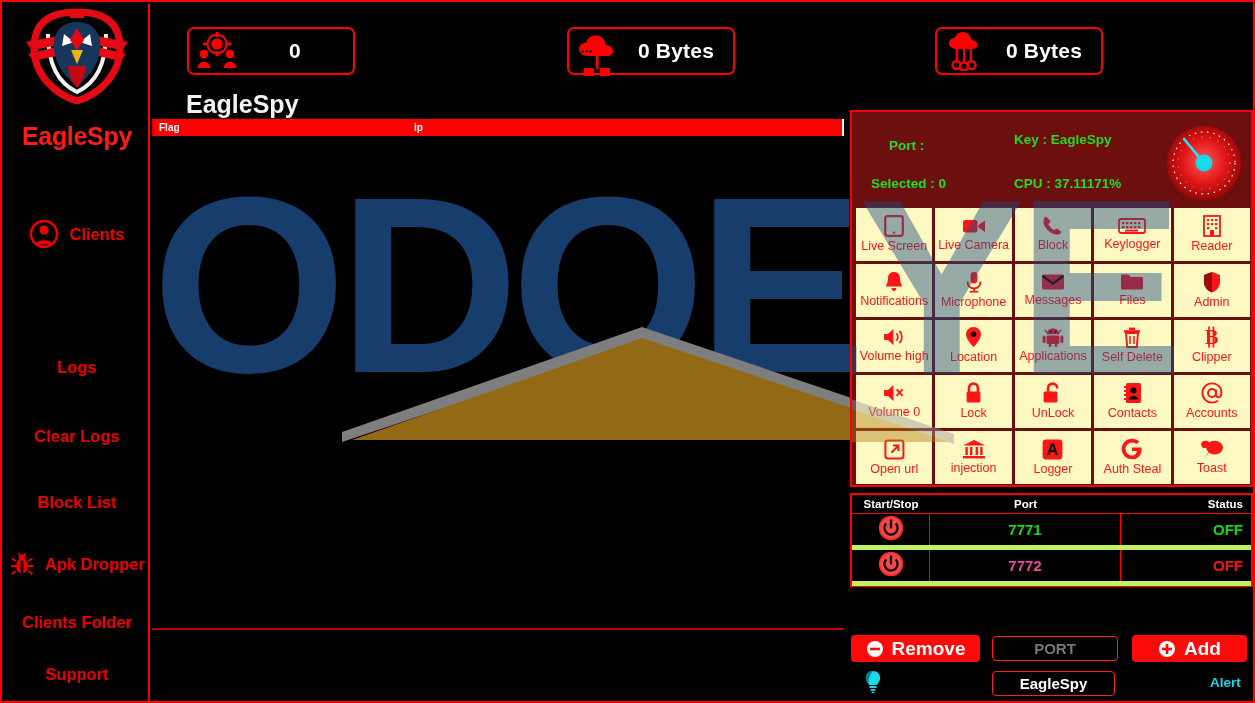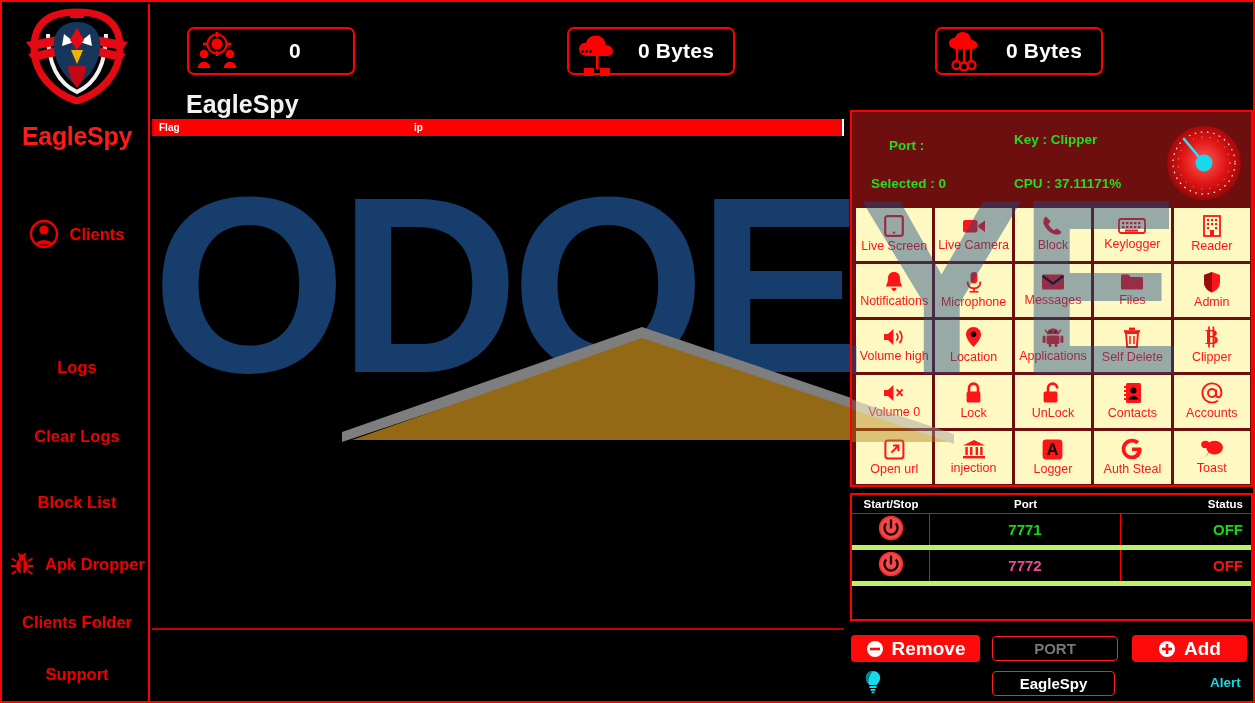--- a/index.html
+++ b/index.html
@@ -123,21 +123,21 @@
   }
   .cmd .ci { line-height: 0; margin-bottom: 2px; }
   .cmd .cl {
     color: #ff1515; font-size: 12.5px;
     white-space: nowrap; text-align:center;
   }
 
   
   #port-table {
     position: absolute; left: 848px; top: 491px;
-    width: 403px; height: 128px;
+    width: 403px; height: 94px;
     background: #000;
     border: 2px solid #ff0000;
   }
   #pt-head { display: flex; height: 19px; border-bottom: 1px solid #ff0000; }
   .pt-h {
     color: #ffffff; font-size: 11.5px; font-weight: bold;
     display: flex; align-items: center; justify-content: center;
   }
   .pt-row { display: flex; height: 36px; border-bottom: 5px solid #bef264; }
   .pt-c {
@@ -311,21 +311,21 @@
     <svg width="1105" height="420" viewBox="0 0 1105 420">
       <text x="0" y="230" font-family="Liberation Sans, sans-serif" font-size="250" font-weight="bold" fill="#1b4b84" letter-spacing="-8">ODOEYE</text>
       <path d="M190 290 L490 185 L800 290 L800 300 L490 200 L190 300 Z" fill="#9a9a9a"></path>
       <path d="M200 298 L490 196 L795 298 Z" fill="#b5801a"></path>
     </svg>
   </div>
 
   <div id="right-panel">
 
     <div class="rp-label" style="left:37px; top:26px;">Port :</div>
-    <div class="rp-label" style="left:162px; top:20px;">Key : Clipper</div>
+    <div class="rp-label" style="left:162px; top:20px;">Key : EagleSpy</div>
     <div class="rp-label" style="left:19px; top:64px;">Selected : 0</div>
     <div class="rp-label" style="left:162px; top:64px;">CPU : 37.11171%</div>
 
     <div id="gauge">
       <svg width="78" height="78" viewBox="0 0 78 78">
         <defs>
           <radialGradient id="gg" cx="50%" cy="48%" r="55%">
             <stop offset="0%" stop-color="#ff5a5a"></stop>
             <stop offset="55%" stop-color="#e01414"></stop>
             <stop offset="100%" stop-color="#8e0606"></stop>

